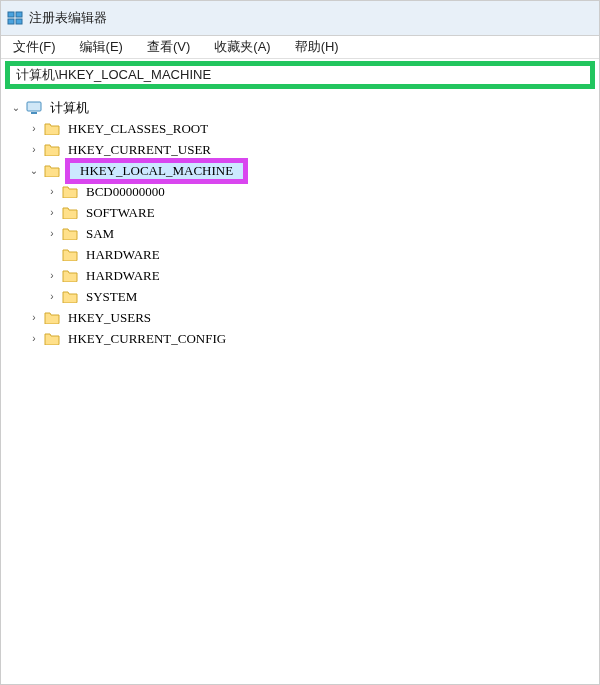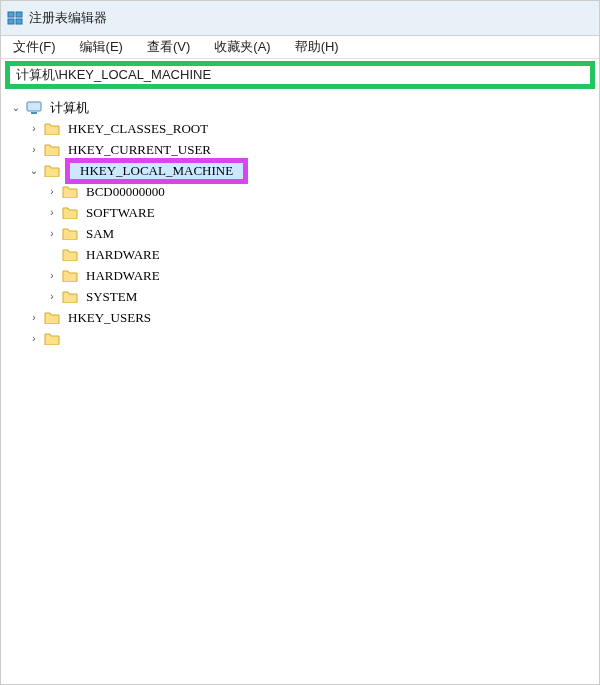--- a/index.html
+++ b/index.html
@@ -216,15 +216,16 @@
   </div>
 
   <div class="node">
     <span class="indent" style="width:22px"></span>
     <span class="toggle">›</span>
     <span class="icon">
         <svg width="16" height="13" viewBox="0 0 16 13">
           <path d="M1 2h5l1 2h8v8a1 1 0 0 1-1 1H1z" fill="#ffe08a" stroke="#d4a92f"></path>
         </svg>
       </span>
+    <span class="label">HKEY_CURRENT_CONFIG</span>
   </div>
 
 </div>
 
 </body></html>

